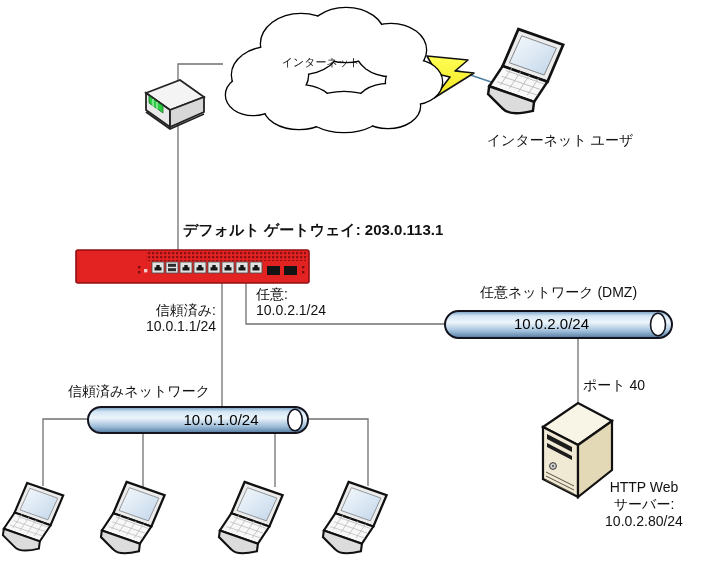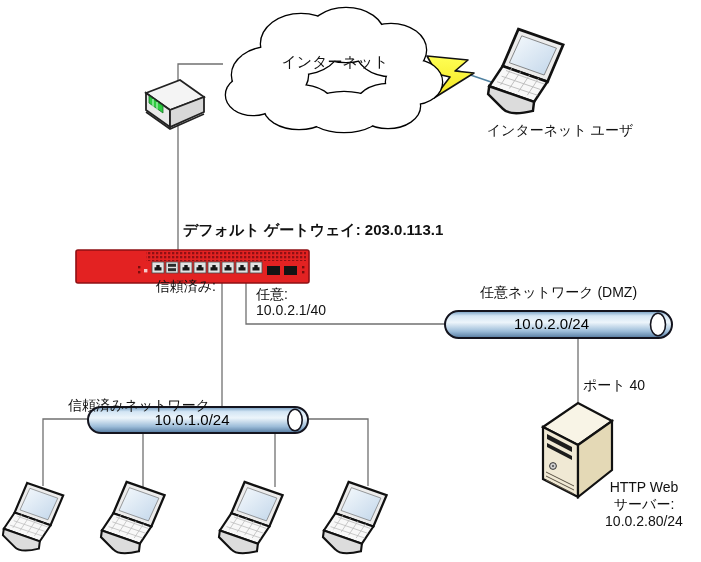--- a/index.html
+++ b/index.html
@@ -163,40 +163,41 @@
     </g>
   </g>
 
   <use href="#laptop" transform="translate(487,28) scale(1.12)"></use>
   <use href="#laptop" transform="translate(2,482) scale(0.9)"></use>
   <use href="#laptop" transform="translate(100,481) scale(0.95)"></use>
   <use href="#laptop" transform="translate(218,481) scale(0.95)"></use>
   <use href="#laptop" transform="translate(322,481) scale(0.95)"></use>
 </svg>
 
-<div class="lbl center" style="left:255px;top:54px;width:160px;font-size:15px;">インターネット</div>
-
-<div class="lbl center" style="left:478px;top:122px;width:164px;">インターネット ユーザ</div>
+<div class="lbl center" style="left:241px;top:54px;width:160px;font-size:11px;">インターネット</div>
+
+<div class="lbl center" style="left:478px;top:132px;width:164px;">インターネット ユーザ</div>
 
 <div class="lbl" style="left:183px;top:222px;font-size:15px;font-weight:bold;">デフォルト ゲートウェイ: 203.0.113.1</div>
 
-<div class="lbl right" style="left:110px;top:278px;width:106px;">
+<div class="lbl right" style="left:110px;top:302px;width:106px;">
   <div>信頼済み:</div>
+  <div>10.0.1.1/24</div>
 </div>
 
 <div class="lbl" style="left:256px;top:286px;">
   <div>任意:</div>
-  <div>10.0.2.1/40</div>
+  <div>10.0.2.1/24</div>
 </div>
 
 <div class="lbl center" style="left:445px;top:284px;width:227px;">任意ネットワーク (DMZ)</div>
 <div class="lbl center subnet" style="left:445px;top:316px;width:213px;">10.0.2.0/24</div>
 
-<div class="lbl center" style="left:58px;top:397px;width:162px;">信頼済みネットワーク</div>
-<div class="lbl center subnet" style="left:88px;top:412px;width:208px;">10.0.1.0/24</div>
+<div class="lbl center" style="left:58px;top:383px;width:162px;">信頼済みネットワーク</div>
+<div class="lbl center subnet" style="left:88px;top:412px;width:208px;padding-left:29px;">10.0.1.0/24</div>
 
 <div class="lbl" style="left:583px;top:377px;">ポート 40</div>
 
 <div class="lbl center" style="left:584px;top:479px;width:120px;line-height:17px;">
   <div>HTTP Web</div>
   <div>サーバー:</div>
   <div>10.0.2.80/24</div>
 </div>
 
 </div>

